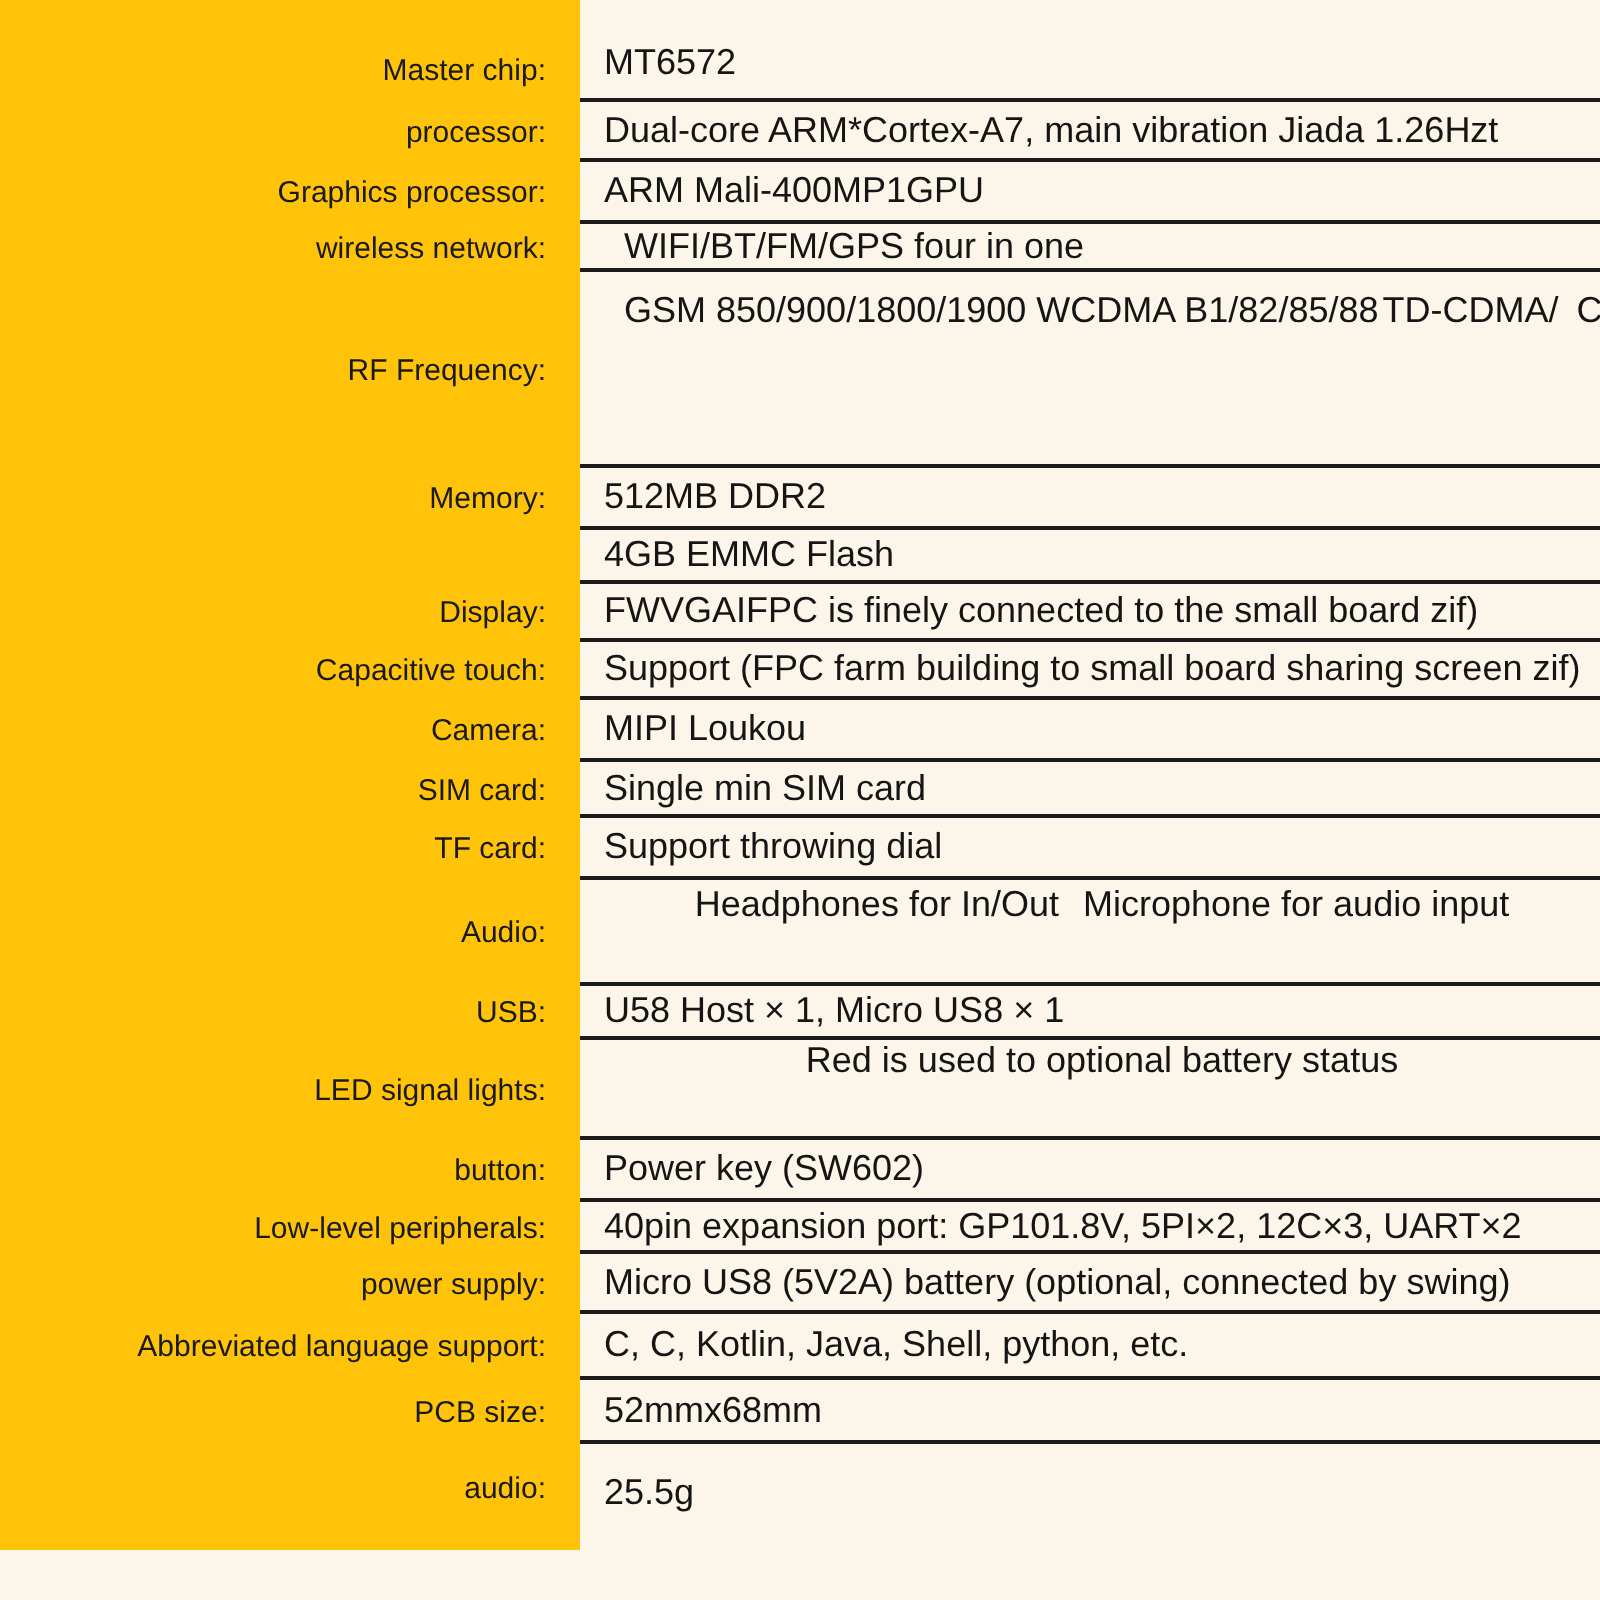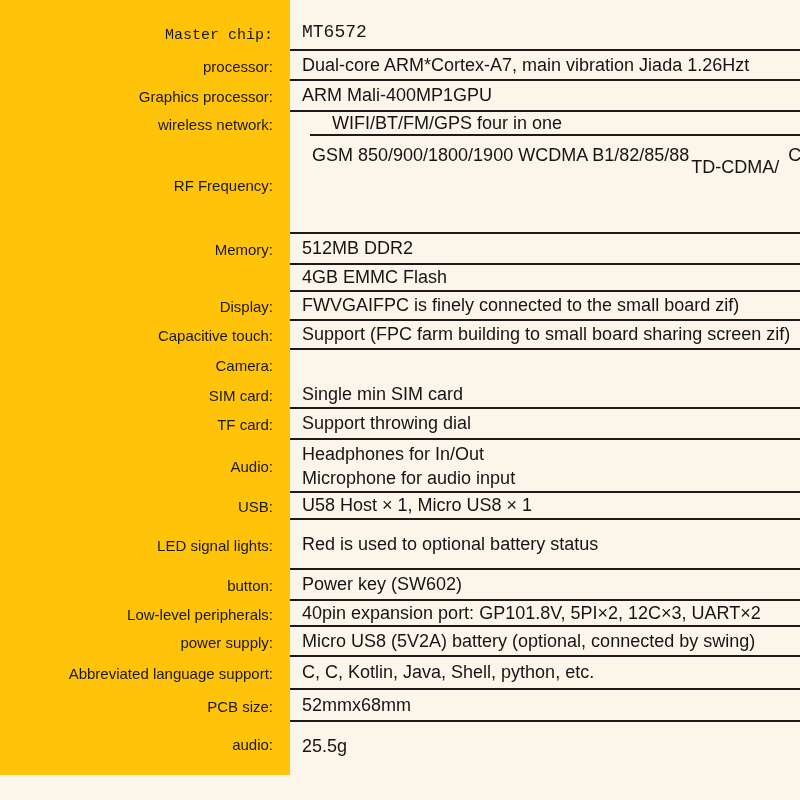--- a/index.html
+++ b/index.html
@@ -44,47 +44,46 @@
     font-size: 18px;
     white-space: nowrap;
   }
   .row:last-child .value-cell { border-bottom: none; }
 
   
   .row-first .label-cell,
   .row-first .value-cell {
     align-items: flex-end;
     padding-bottom: 7px;
-    font-family: Liberation Mono, monospace;
-  }
-
-  
-  .indent-lg { padding-left: 22px; margin-left: 20px; }
+  }
+
+  
+  .indent-lg { padding-left: 22px; }
 
   
   .multiline {
-    flex-direction: column;
+    flex-direction: row;
     align-items: stretch;
     justify-content: center;
     padding-left: 0;
   }
   .multiline .vline { line-height: 21px; padding-left: 12px; }
 
   
   .rf-cell {
     flex-direction: row;
     align-items: stretch;
     justify-content: flex-start;
     padding-left: 0;
     padding-top: 10px;
   }
   .rf-cell .vline { line-height: 19px; }
   .rf-line-0 { padding-left: 22px; margin-bottom: 13px; }
   .rf-line-1 { padding-left: 5px; }
-  .rf-line-2 { padding-left: 2px; margin-top: 12px; }
+  .rf-line-2 { padding-left: 2px; }
   .rf-line-3 { padding-left: 9px; }
 
   .audio-cell .vline { line-height: 24px; }
   .led-cell .vline { line-height: 21px; }
 </style>
 </head>
 <body>
 
 <div id="sheet">
 
@@ -133,20 +132,21 @@
     <div class="value-cell">FWVGAIFPC is finely connected to the small board zif)</div>
   </div>
 
   <div class="row" style="height:29px">
     <div class="label-cell">Capacitive touch:</div>
     <div class="value-cell">Support (FPC farm building to small board sharing screen zif)</div>
   </div>
 
   <div class="row" style="height:31px">
     <div class="label-cell">Camera:</div>
+    <div class="value-cell">MIPI Loukou</div>
   </div>
 
   <div class="row" style="height:28px">
     <div class="label-cell">SIM card:</div>
     <div class="value-cell">Single min SIM card</div>
   </div>
 
   <div class="row" style="height:31px">
     <div class="label-cell">TF card:</div>
     <div class="value-cell">Support throwing dial</div>

